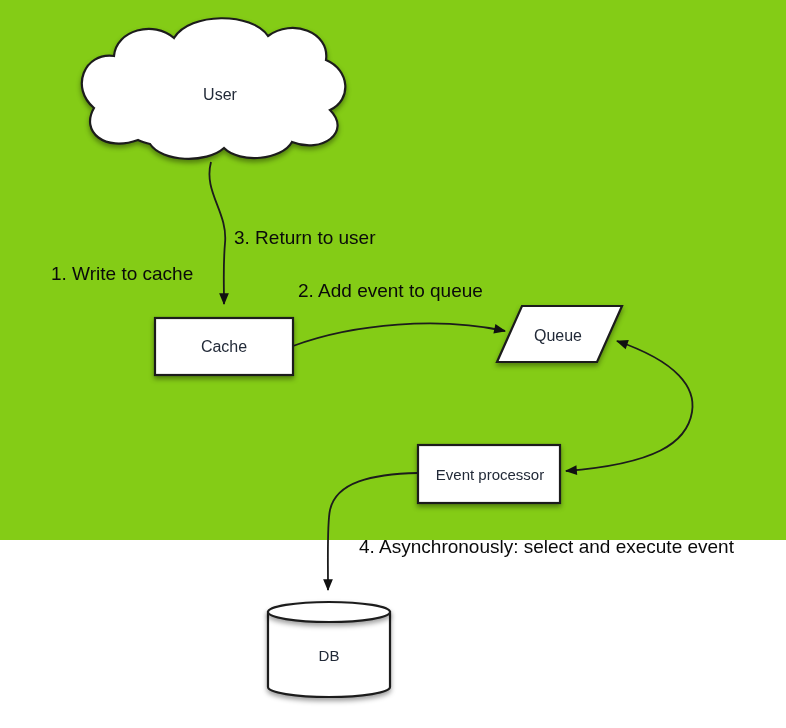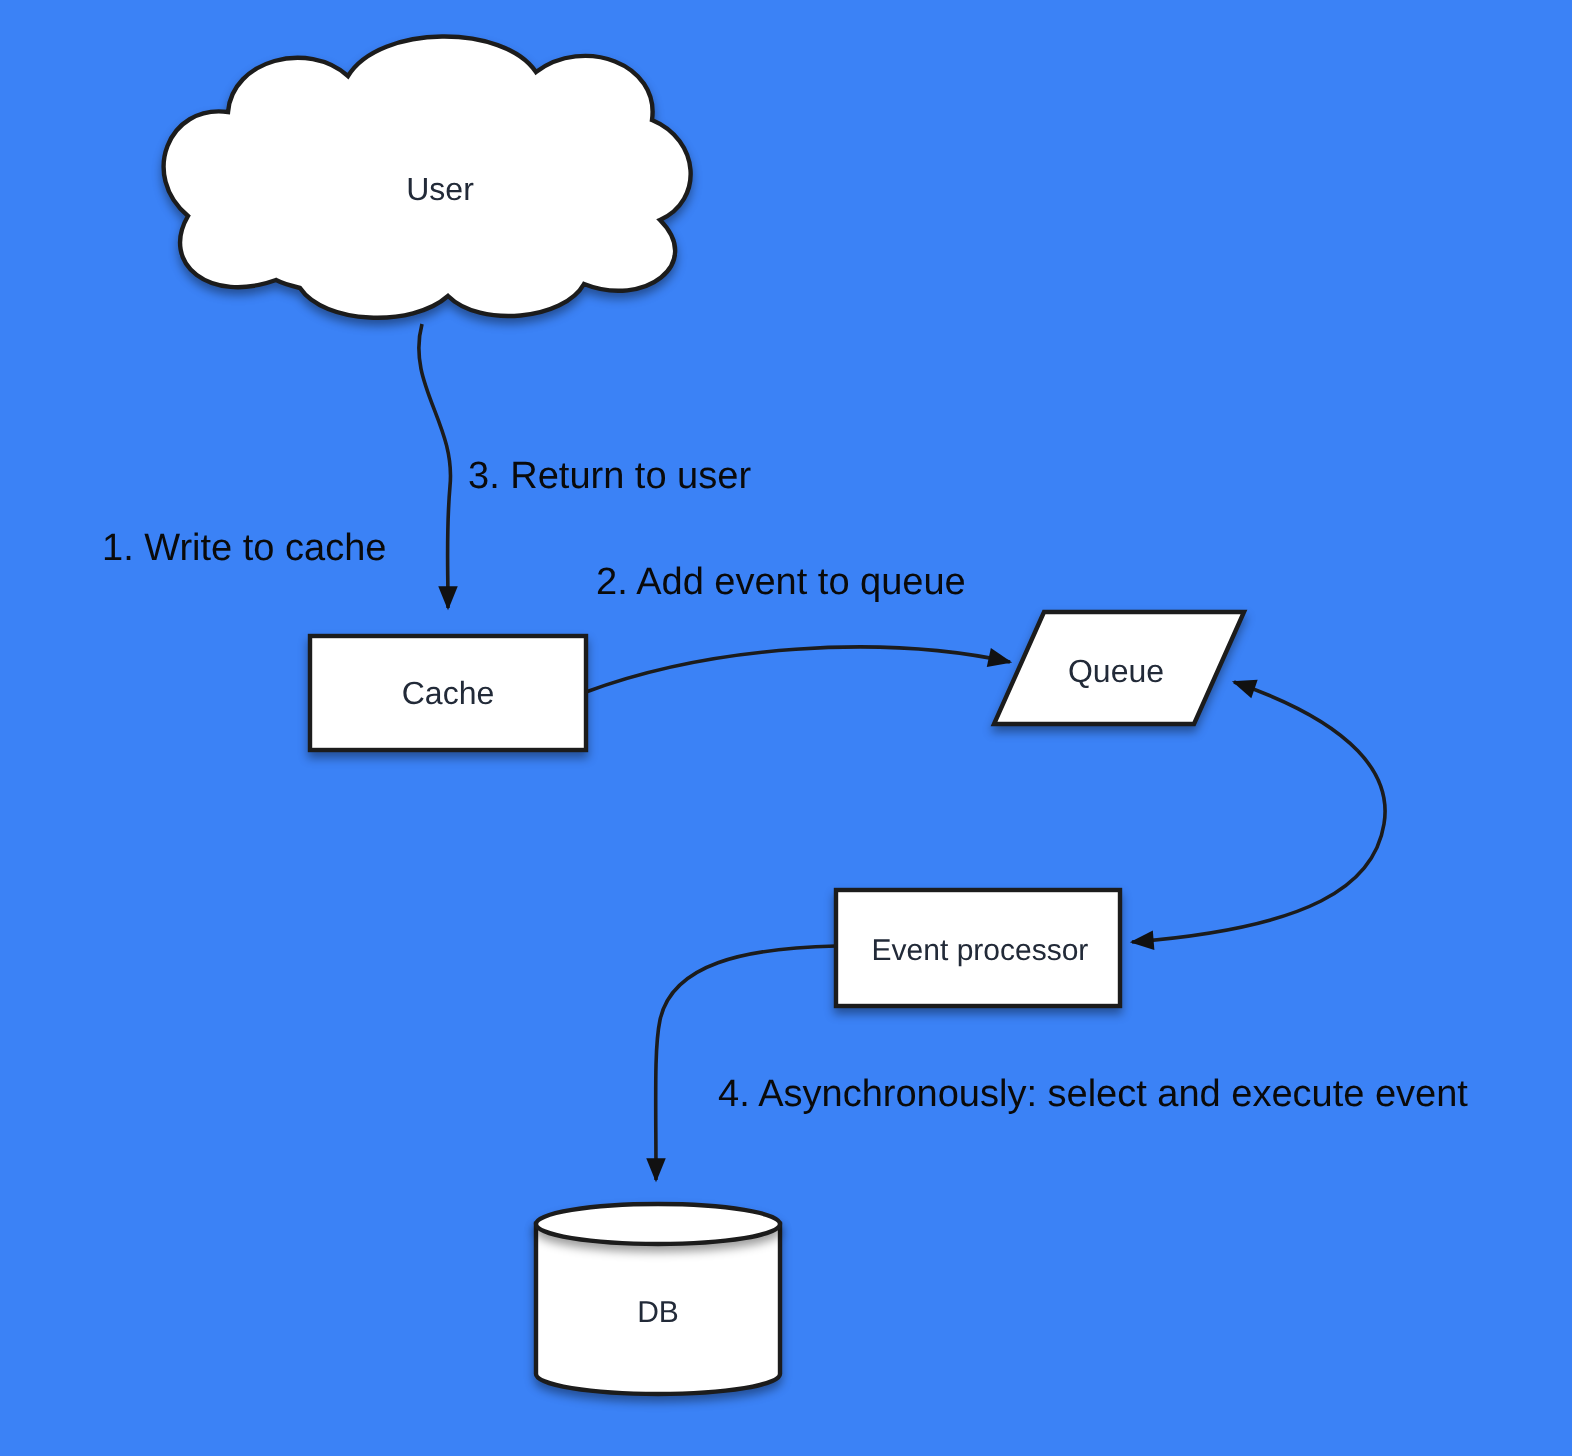--- a/index.html
+++ b/index.html
@@ -7,22 +7,22 @@
     padding: 0;
     background: #ffffff;
     width: 786px;
     height: 728px;
     overflow: hidden;
     font-family: "Liberation Sans", sans-serif;
   }
   #canvas-wrap {
     position: relative;
     width: 786px;
-    height: 728px;
-    background: #3b82f6;
+    height: 540px;
+    background: #84cc16;
   }
   svg { display: block; }
   .shape {
     fill: #ffffff;
     stroke: #1c1c1c;
     stroke-width: 2.2;
     filter: drop-shadow(0px 3px 2.5px rgba(0,0,0,0.38));
   }
   .connector {
     fill: none;

